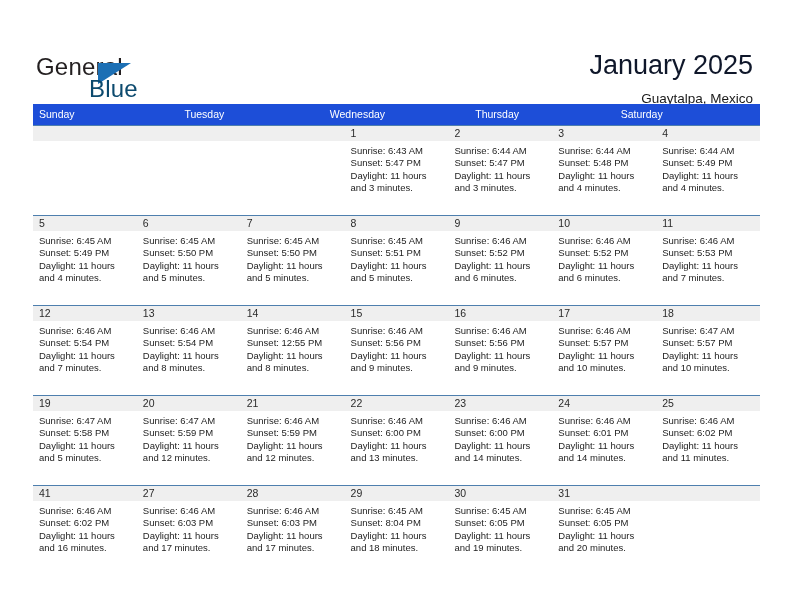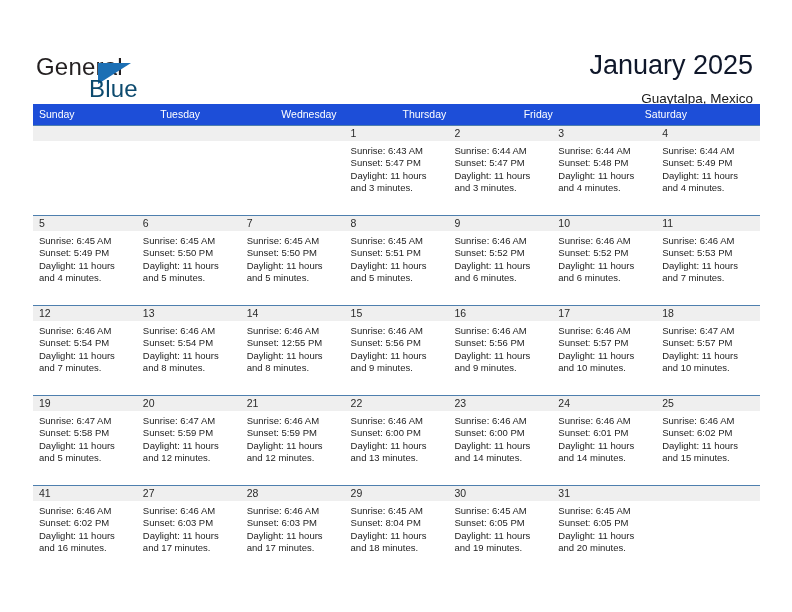--- a/index.html
+++ b/index.html
@@ -161,21 +161,20 @@
 
   </div>
 
   <div class="calendar">
 
     <div class="weekdays">
       <div class="weekday">Sunday</div>
       <div class="weekday">Tuesday</div>
       <div class="weekday">Wednesday</div>
       <div class="weekday">Thursday</div>
-      <div class="weekday">Friday</div>
       <div class="weekday">Saturday</div>
     </div>
 
     <div class="week">
       <div class="cell empty">
         <div class="cell-date"></div>
         <div class="cell-body">
           <div></div>
           <div></div>
           <div></div>
@@ -424,21 +423,21 @@
           <div>Daylight: 11 hours</div>
           <div>and 14 minutes.</div>
         </div>
       </div>
       <div class="cell">
         <div class="cell-date">25</div>
         <div class="cell-body">
           <div>Sunrise: 6:46 AM</div>
           <div>Sunset: 6:02 PM</div>
           <div>Daylight: 11 hours</div>
-          <div>and 15 minutes.</div>
+          <div>and 11 minutes.</div>
         </div>
       </div>
     </div>
 
     <div class="week">
       <div class="cell">
         <div class="cell-date">41</div>
         <div class="cell-body">
           <div>Sunrise: 6:46 AM</div>
           <div>Sunset: 6:02 PM</div>

